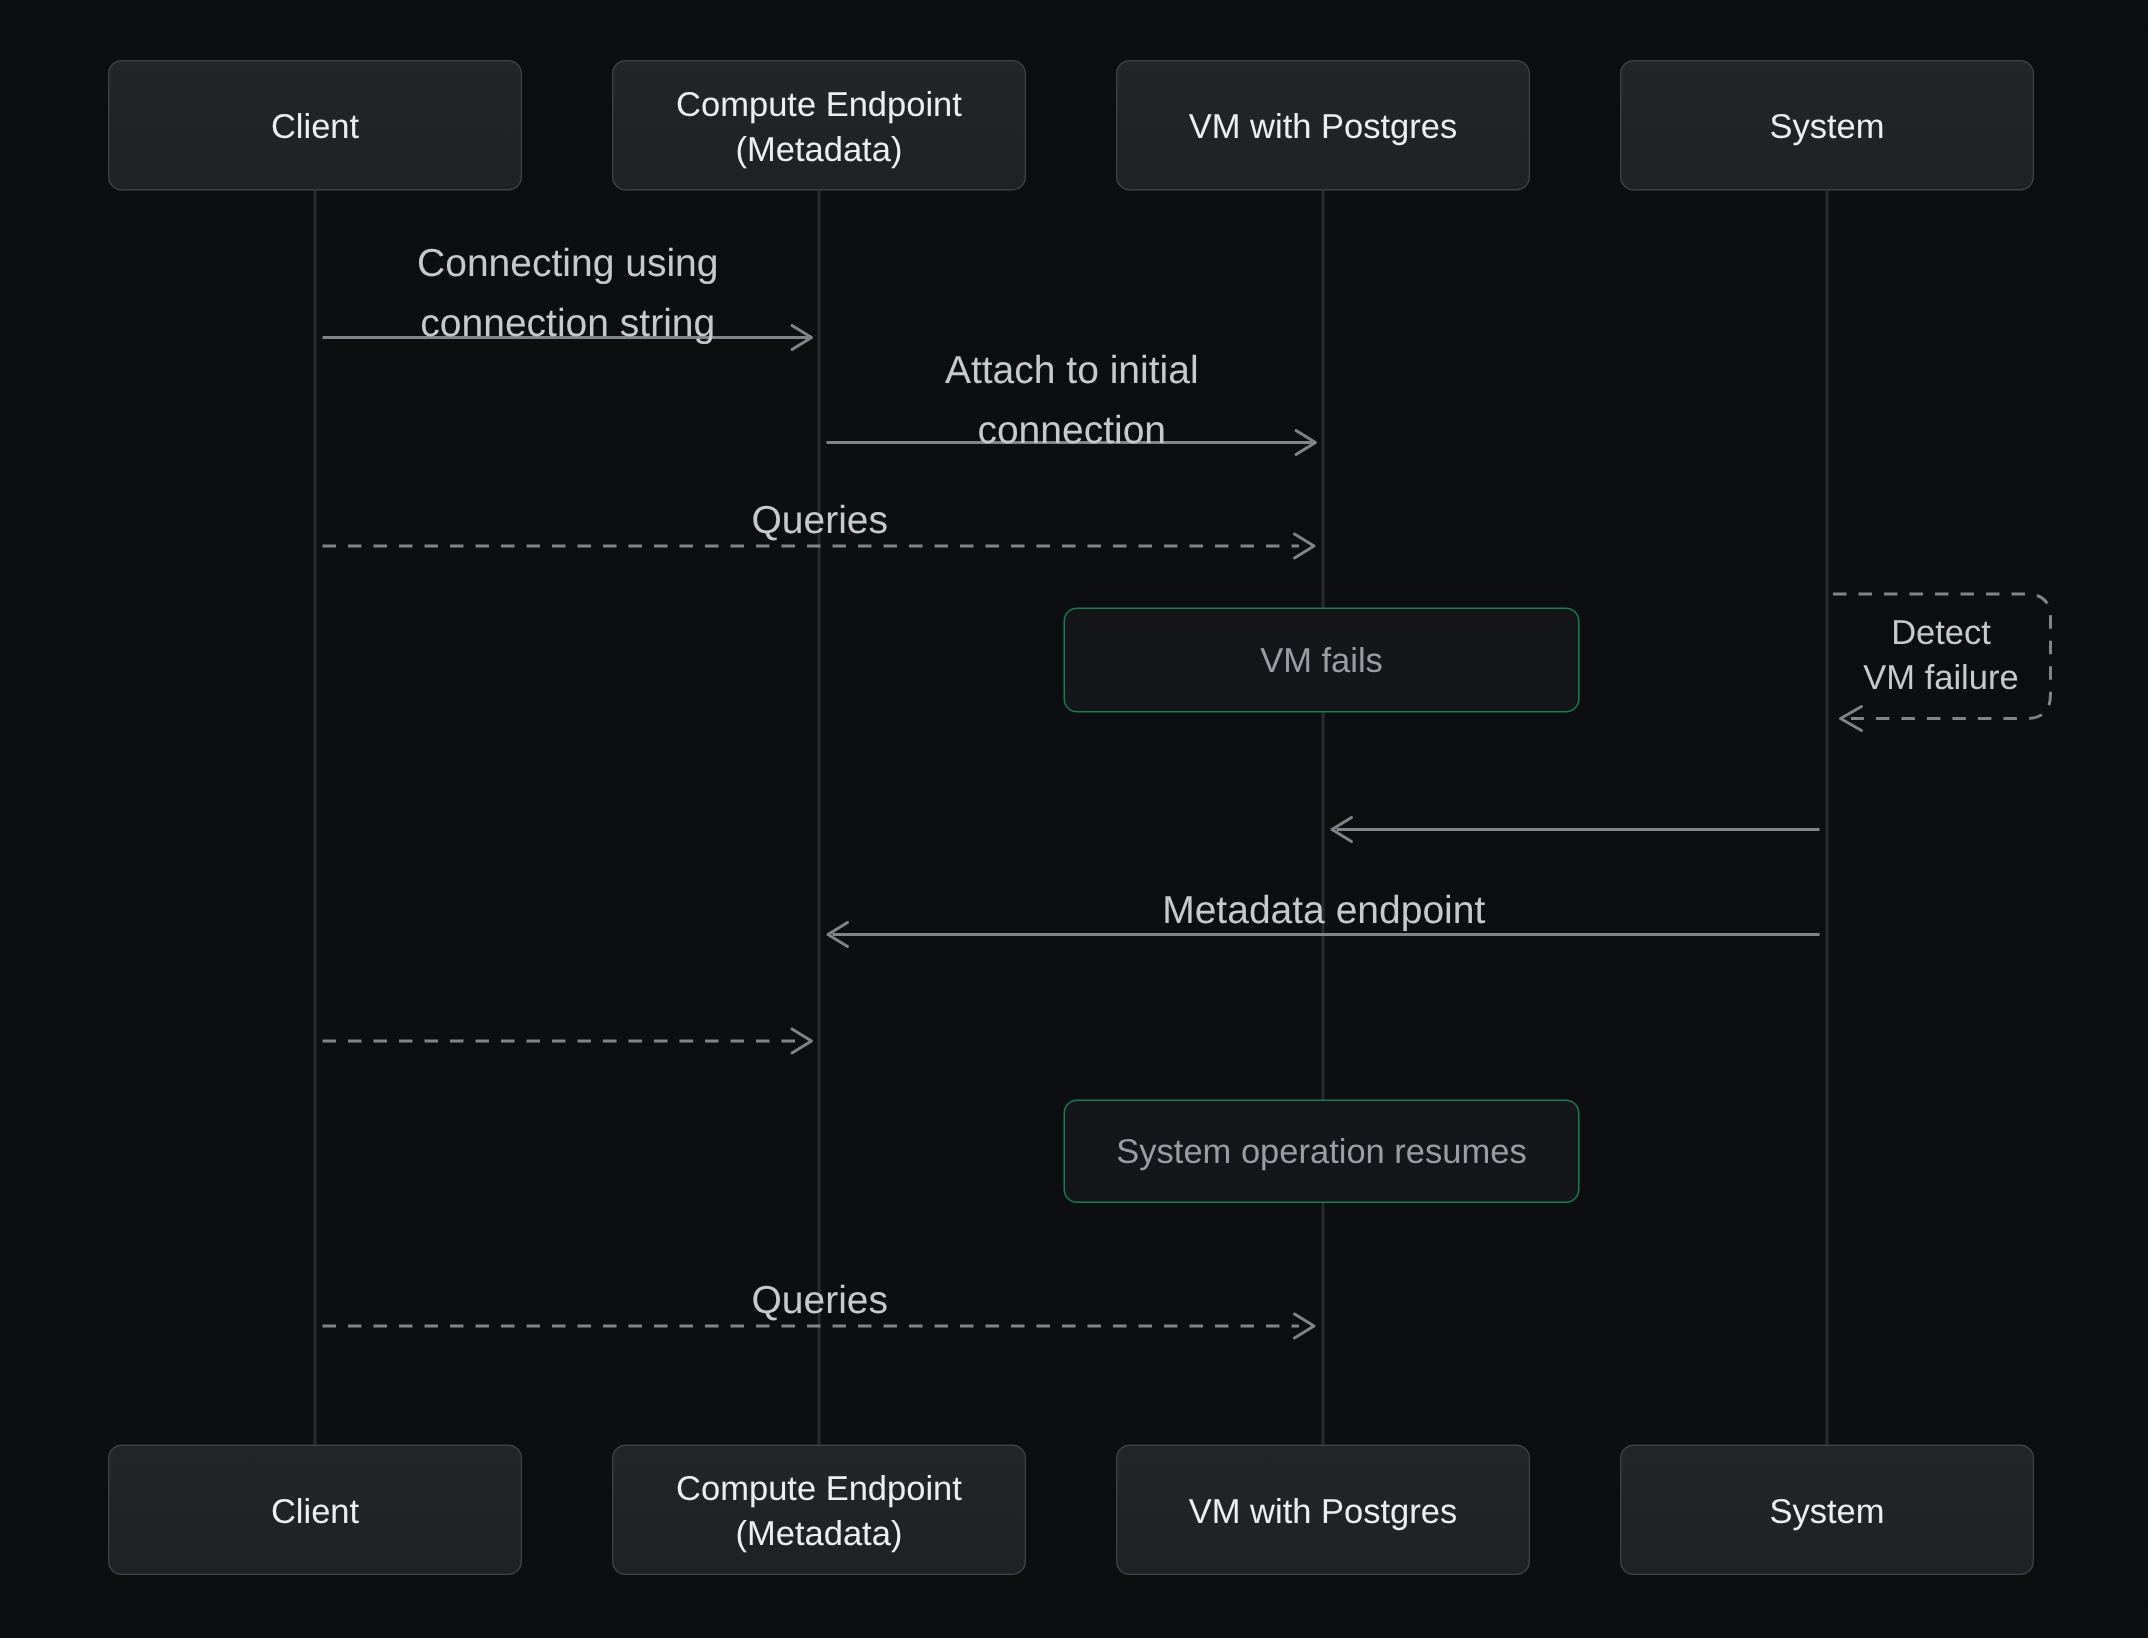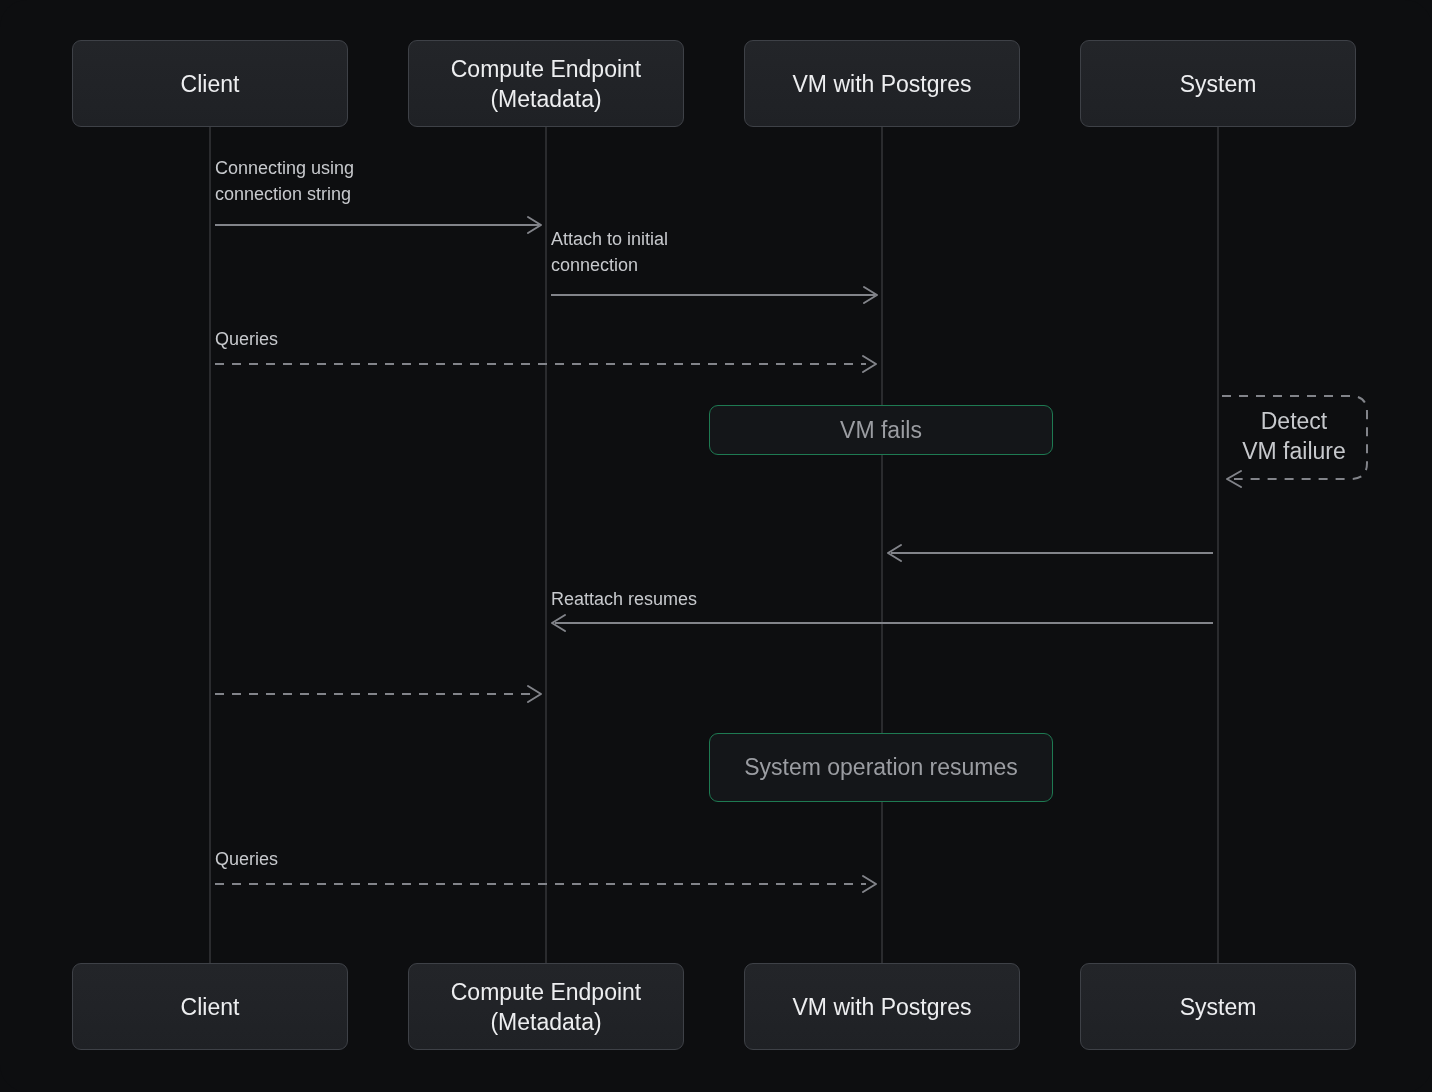--- a/index.html
+++ b/index.html
@@ -31,22 +31,22 @@
     position:absolute;width:276px;height:87px;
     background:linear-gradient(180deg,var(--actor-box-bg),var(--actor-box-bg2));
     border:1px solid var(--actor-box-border);
     border-radius:9px;
     display:flex;align-items:center;justify-content:center;
     color:var(--actor-text);font-size:23px;line-height:30px;
     text-align:center;white-space:pre-line;
   }
   .msg-label{
     position:absolute;
-    color:var(--message-text);font-size:18px;line-height:26px;
-    text-align:left;white-space:pre-line;
+    color:var(--message-text);font-size:26px;line-height:40px;
+    text-align:center;white-space:pre-line;
   }
   .note{
     position:absolute;width:344px;
     background:var(--note-bg);
     border:1.5px solid var(--note-border);
     border-radius:9px;
     display:flex;align-items:center;justify-content:center;
     color:var(--note-text);font-size:23px;
   }
   .self-msg-label{
@@ -120,27 +120,27 @@
   </div>
   <div class="actor" style="left:1080px;top:40px">
     <span>System</span>
   </div>
 
   <div class="msg-label" style="left:215px;top:155px;width:327px">Connecting using
 connection string</div>
   <div class="msg-label" style="left:551px;top:226px;width:327px">Attach to initial
 connection</div>
   <div class="msg-label" style="left:215px;top:326px;width:663px">Queries</div>
-  <div class="msg-label" style="left:551px;top:586px;width:663px">Reattach resumes</div>
+  <div class="msg-label" style="left:551px;top:586px;width:663px">Metadata endpoint</div>
   <div class="msg-label" style="left:215px;top:846px;width:663px">Queries</div>
 
   <div class="self-msg-label">Detect
 VM failure</div>
 
-  <div class="note" style="left:709px;top:405px;height:50px">
+  <div class="note" style="left:709px;top:405px;height:70px">
     <span>VM fails</span>
   </div>
   <div class="note" style="left:709px;top:733px;height:69px">
     <span>System operation resumes</span>
   </div>
 
   <div class="actor" style="left:72px;top:963px">
     <span>Client</span>
   </div>
   <div class="actor" style="left:408px;top:963px">

